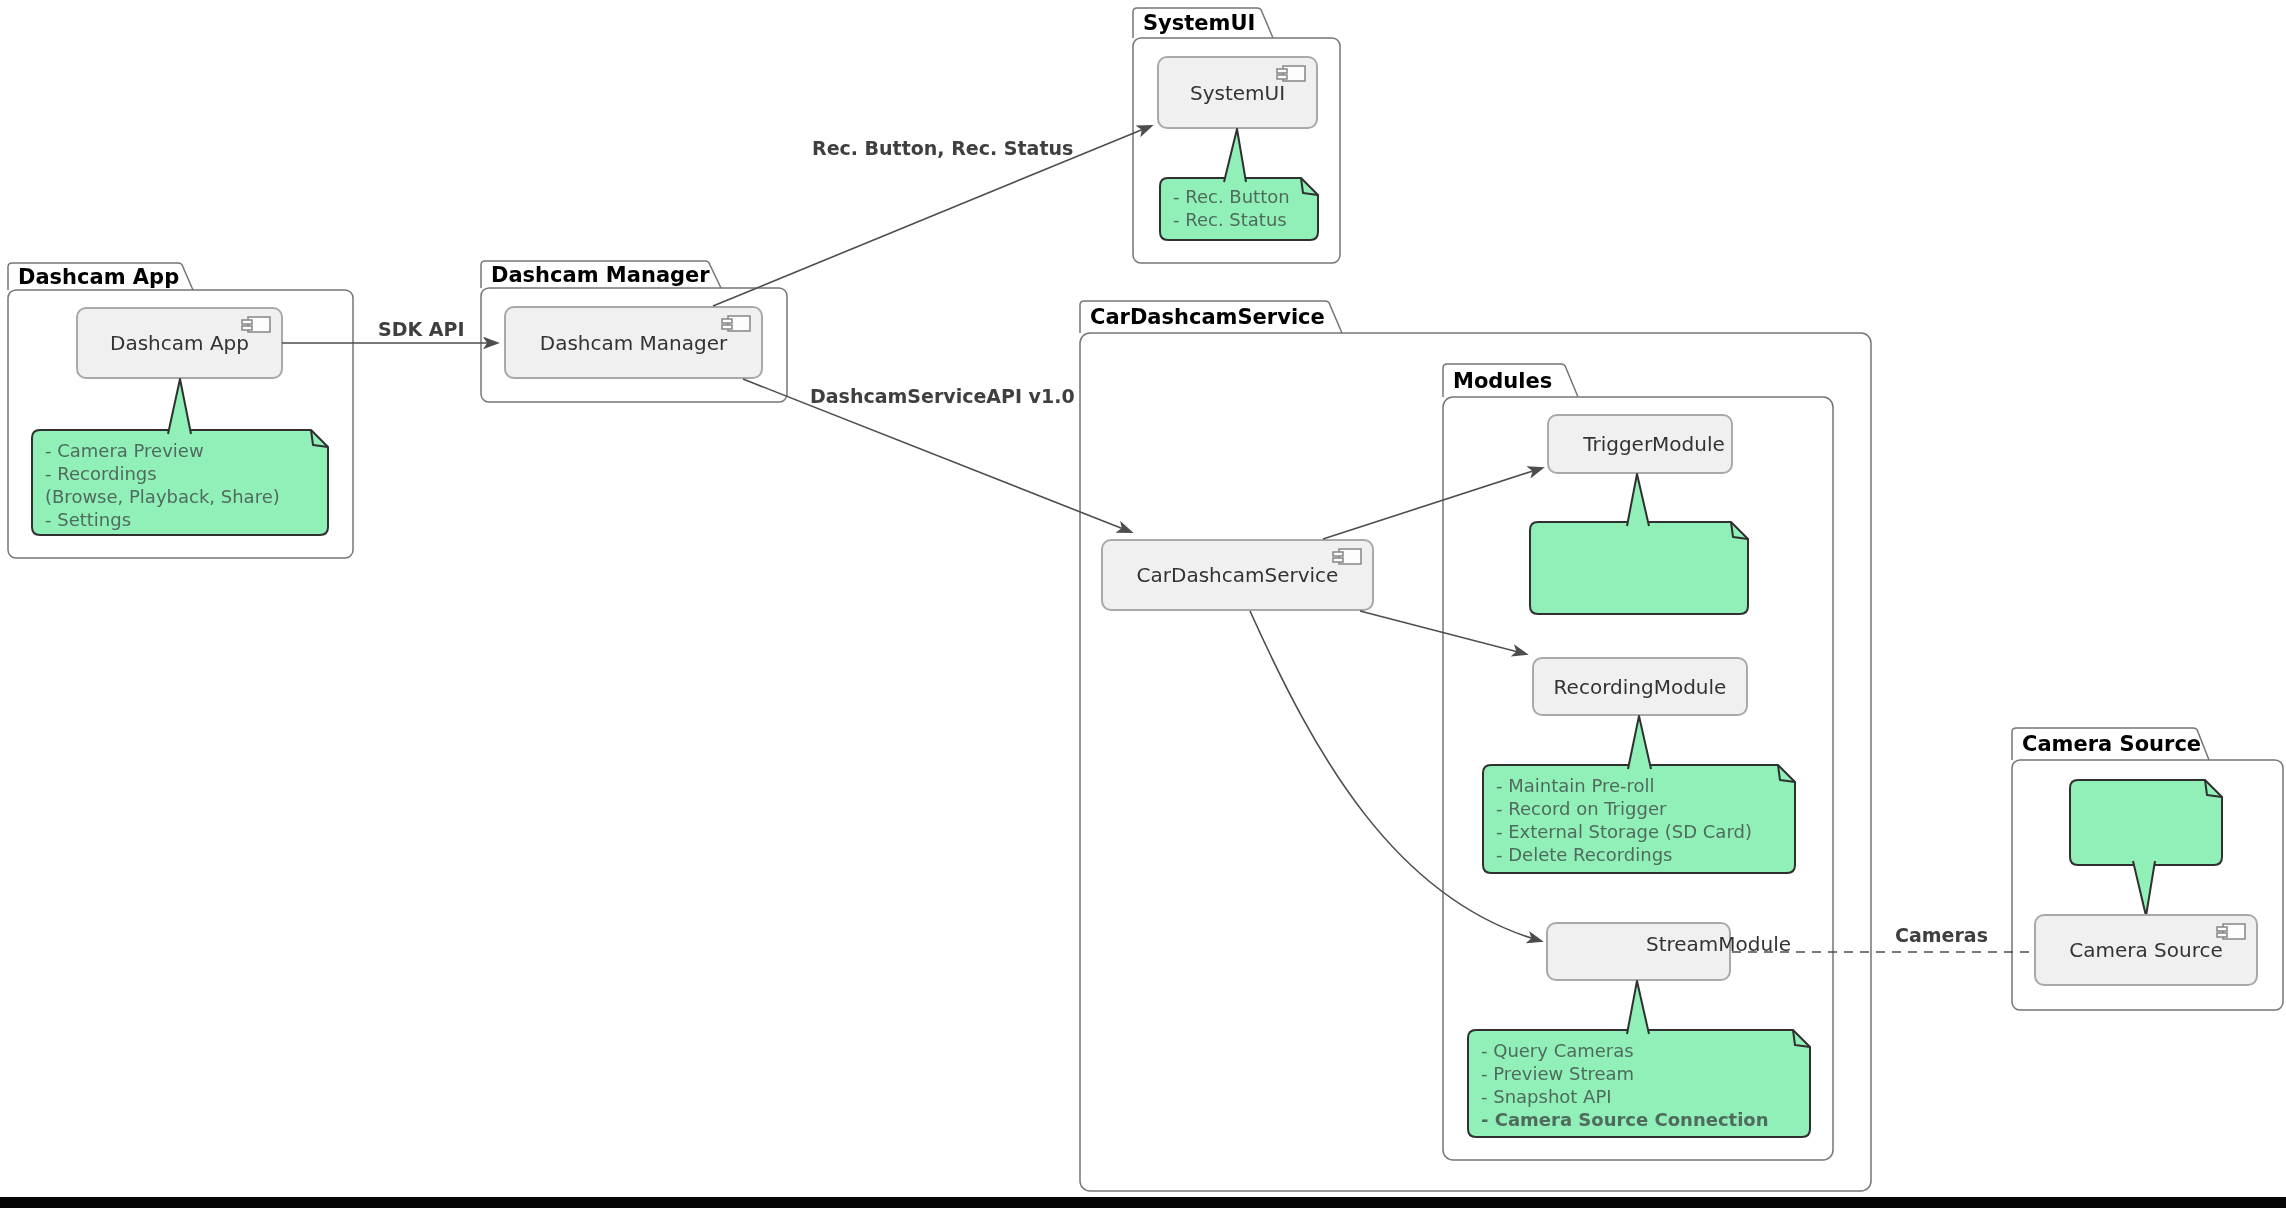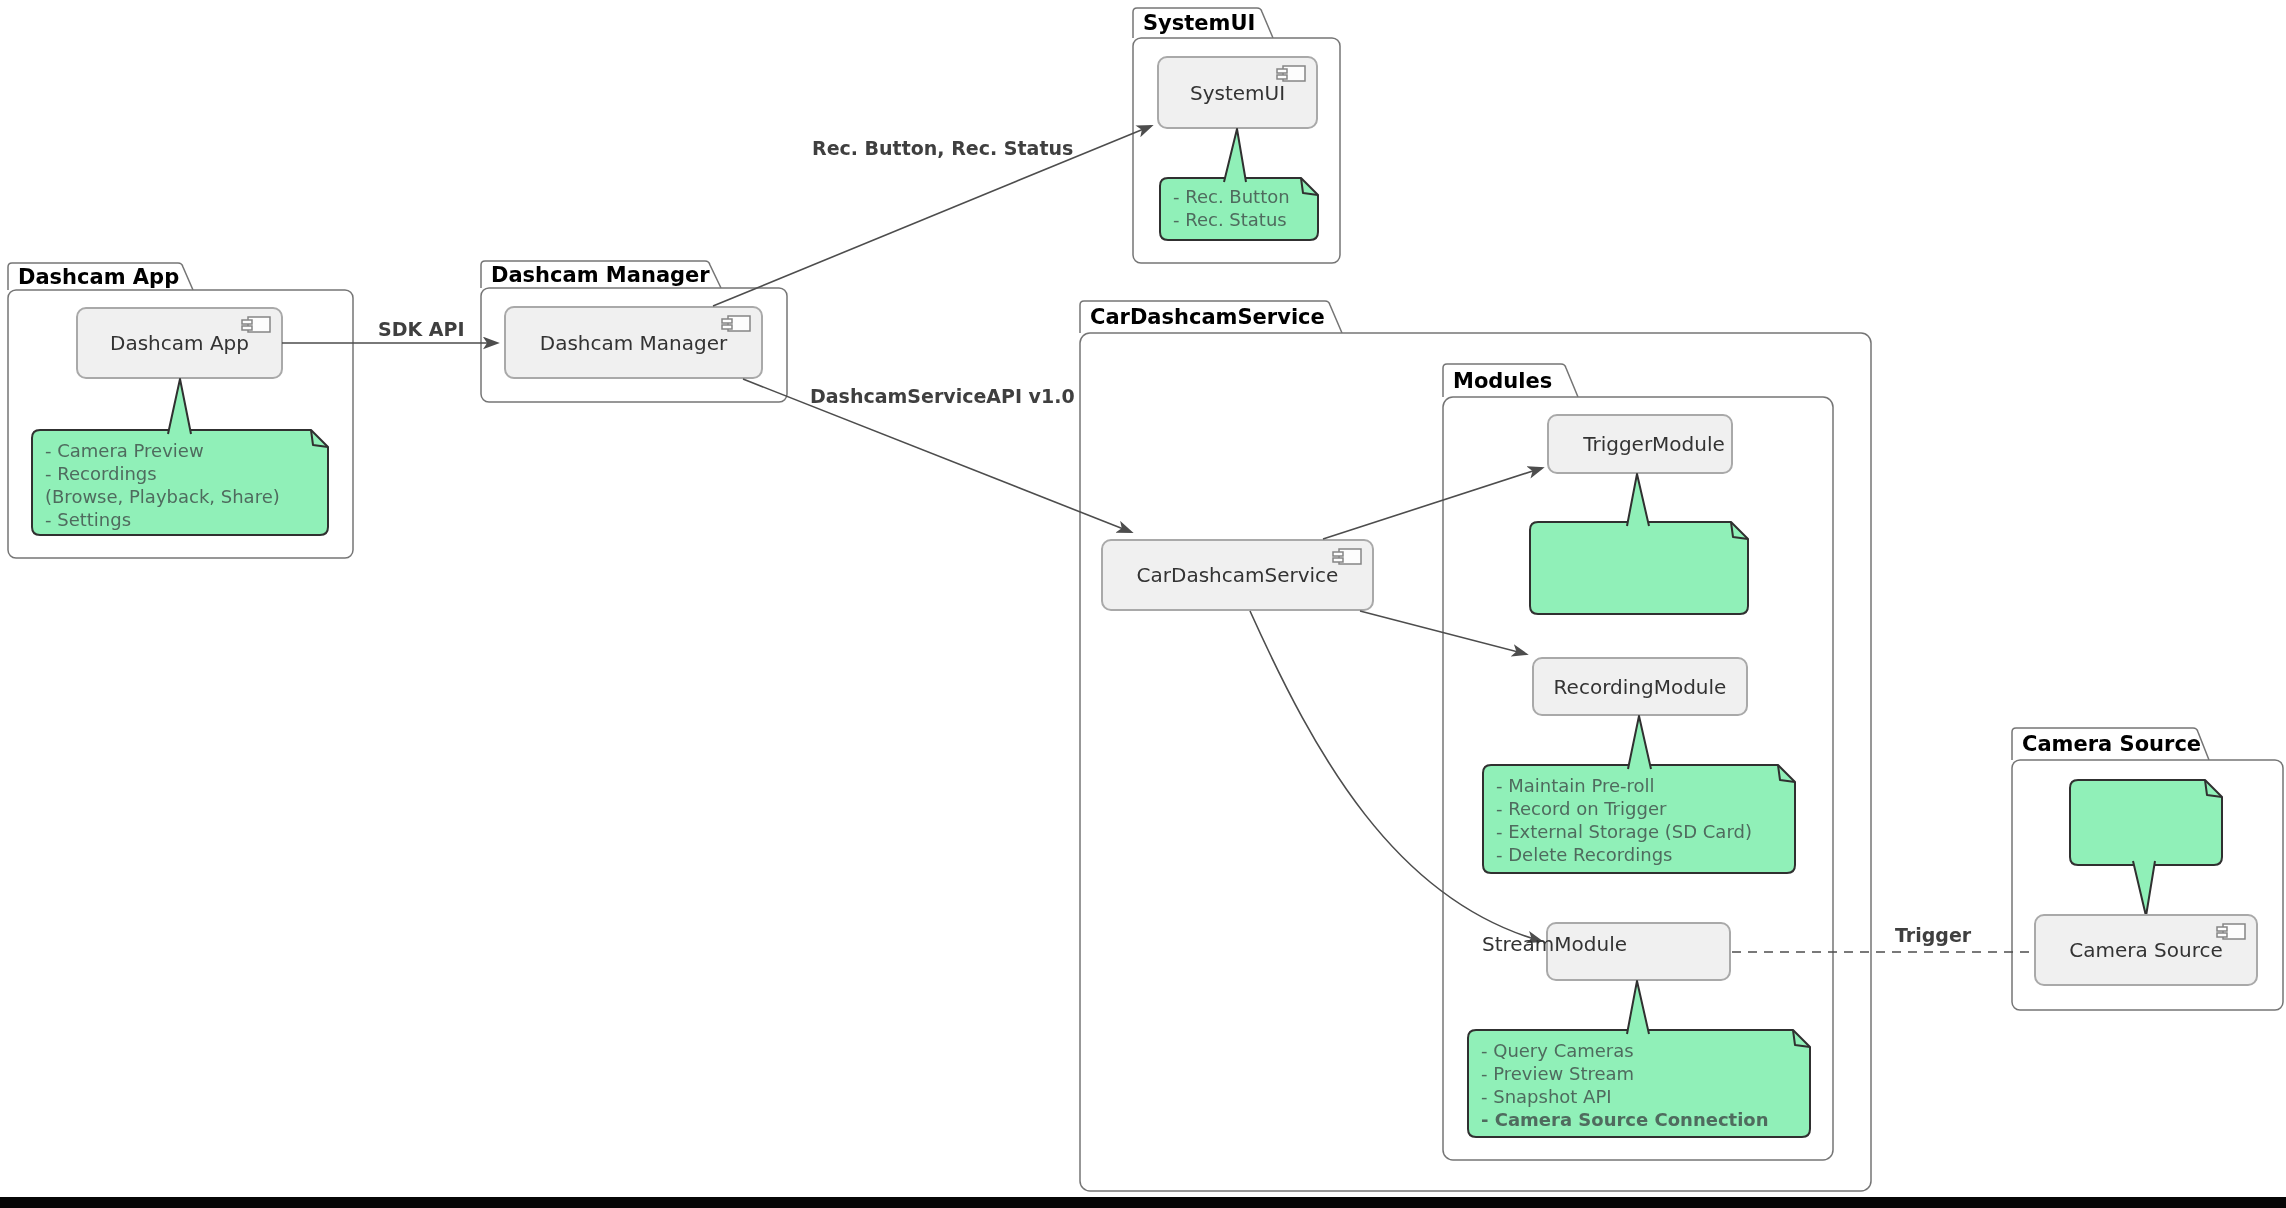--- a/index.html
+++ b/index.html
@@ -167,30 +167,30 @@
   <div class="comp-label" style="left:1548px;top:415px;width:212px;height:58px">TriggerModule</div>
 
   <div class="comp-label" style="left:1533px;top:658px;width:214px;height:57px">RecordingModule</div>
   <div class="note-text" style="left:1483px;top:765px;width:299px">
     <div>- Maintain Pre-roll</div>
     <div>- Record on Trigger</div>
     <div>- External Storage (SD Card)</div>
     <div>- Delete Recordings</div>
   </div>
 
-  <div class="comp-label" style="left:1463px;top:923px;width:183px;height:42px">StreamModule</div>
+  <div class="comp-label" style="left:1627px;top:923px;width:183px;height:42px">StreamModule</div>
   <div class="note-text" style="left:1468px;top:1030px;width:329px">
     <div>- Query Cameras</div>
     <div>- Preview Stream</div>
     <div>- Snapshot API</div>
     <div class="bold">- Camera Source Connection</div>
   </div>
 
   <div class="pkg-title" style="left:2012px;top:728px;width:186px;height:32px">Camera Source</div>
   <div class="comp-label" style="left:2035px;top:915px;width:222px;height:70px">Camera Source</div>
 
   <div class="edge-label" style="left:378px;top:318px">SDK API</div>
   <div class="edge-label" style="left:812px;top:137px">Rec. Button, Rec. Status</div>
   <div class="edge-label" style="left:810px;top:385px">DashcamServiceAPI v1.0</div>
-  <div class="edge-label" style="left:1895px;top:924px">Trigger</div>
+  <div class="edge-label" style="left:1895px;top:924px">Cameras</div>
 
   <div class="bottom-bar"></div>
 </div>
 
 </body></html>

